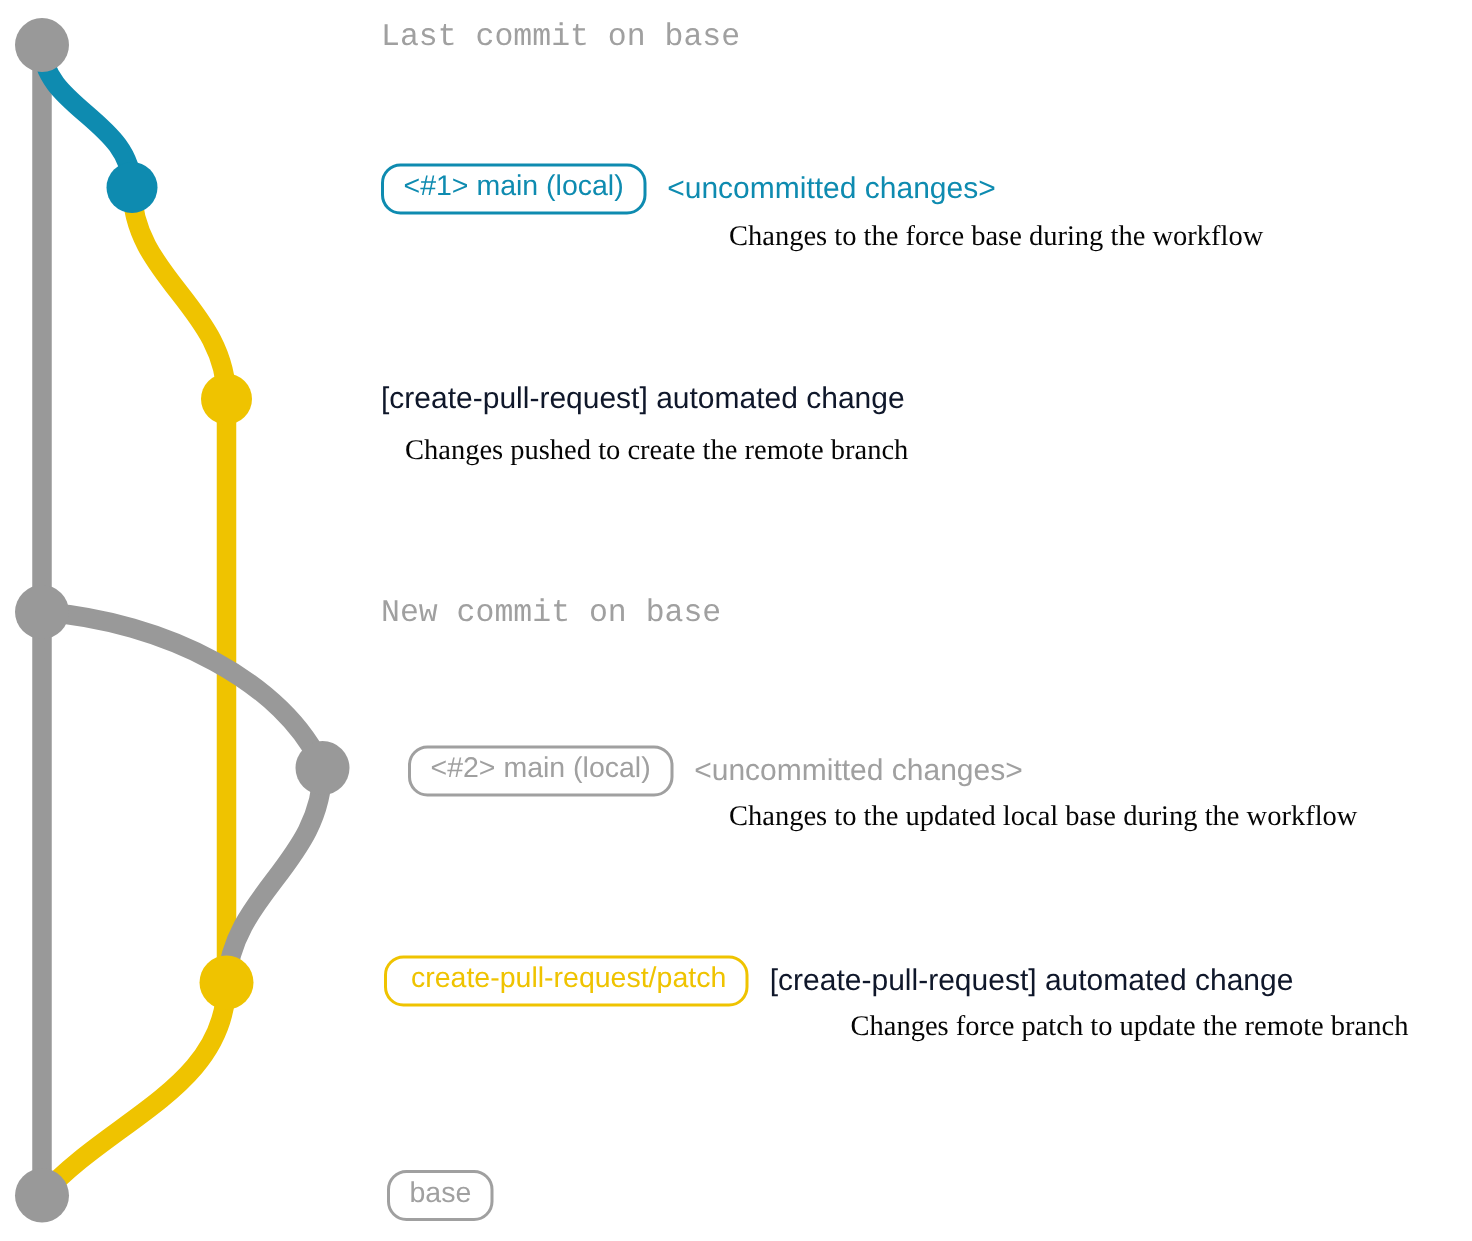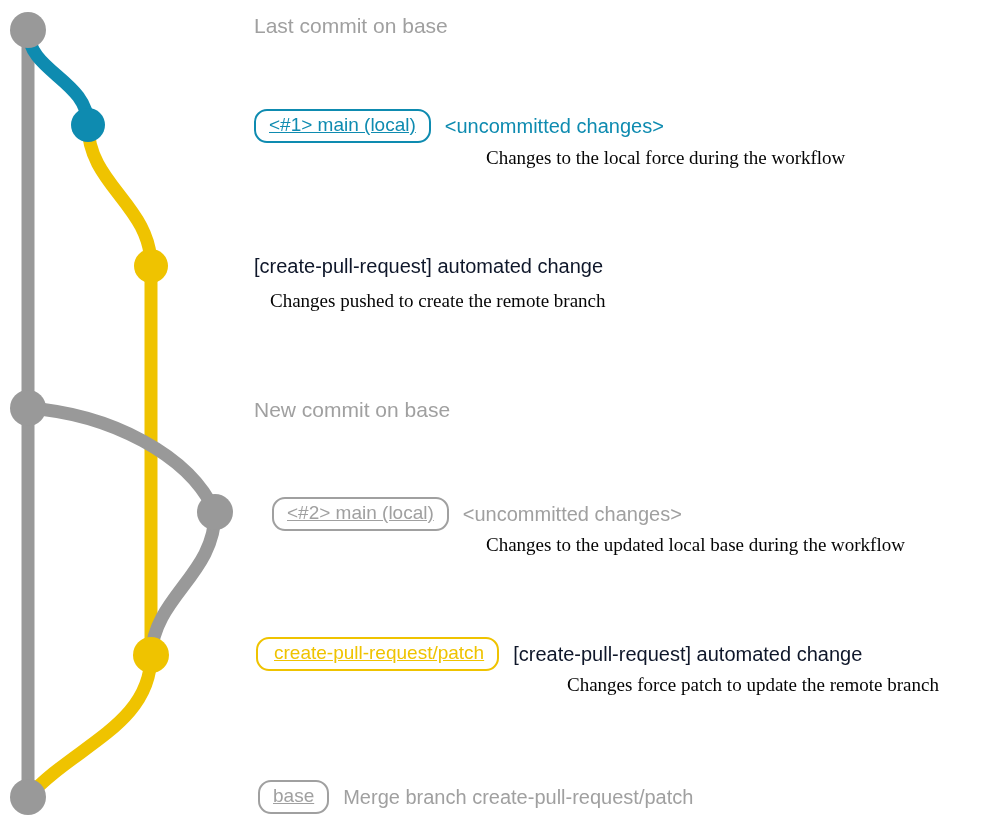--- a/index.html
+++ b/index.html
@@ -46,42 +46,41 @@
     justify-content: center;
     border: 2px solid #84cc16;
     border-radius: 13px;
     padding: 4px 13px 5px 13px;
     font-size: 19px;
     font-family: "Liberation Sans", sans-serif;
     color: #999999;
     line-height: 1.08;
     background: #ffffff;
     box-sizing: border-box;
-    text-decoration: underline;
   }
   .pill.blue   { border-color: #0e8bb0; color: #0e8bb0; }
   .pill.yellow { border-color: #efc300; color: #efc300; padding-left: 16px; }
   .pill.gray   { border-color: #a0a0a0; color: #a0a0a0; }
 
   .subject {
     font-size: 20px;
     font-family: Liberation Sans, sans-serif;
     margin-left: 14px;
     line-height: 1.1;
   }
   .subject.blue   { color: #0e8bb0; }
   .subject.yellow { color: #0f172a; }
   .subject.gray   { color: #a0a0a0; }
   .subject.nopill { margin-left: 0; }
 
   .headline {
     position: absolute;
     font-size: 21px;
     color: #a0a0a0;
-    font-family: Liberation Sans, sans-serif;
+    font-family: Liberation Mono, monospace;
     white-space: nowrap;
   }
 
   .body-note {
     position: absolute;
     font-family: "Liberation Serif", serif;
     font-size: 19px;
     color: #050505;
     white-space: nowrap;
   }
@@ -116,21 +115,21 @@
 </svg>
 
 <div class="labels-layer">
 
   <div class="headline" style="left:254px; top:14px;">Last commit on base</div>
 
   <div class="row" style="left:254px; top:109px;">
     <span class="pill blue">&lt;#1&gt; main (local)</span>
     <span class="subject blue">&lt;uncommitted changes&gt;</span>
   </div>
-  <div class="body-note" style="left:486px; top:147px;">Changes to the local force during the workflow</div>
+  <div class="body-note" style="left:486px; top:147px;">Changes to the force base during the workflow</div>
 
   <div class="row" style="left:254px; top:255px;">
     <span class="subject yellow nopill">[create-pull-request] automated change</span>
   </div>
   <div class="body-note" style="left:270px; top:290px;">Changes pushed to create the remote branch</div>
 
   <div class="headline" style="left:254px; top:398px;">New commit on base</div>
 
   <div class="row" style="left:254px; top:497px;padding-left:18px;">
     <span class="pill gray">&lt;#2&gt; main (local)</span>
@@ -139,16 +138,15 @@
   <div class="body-note" style="left:486px; top:534px;">Changes to the updated local base during the workflow</div>
 
   <div class="row" style="left:256px; top:637px;">
     <span class="pill yellow">create-pull-request/patch</span>
     <span class="subject yellow">[create-pull-request] automated change</span>
   </div>
   <div class="body-note" style="left:567px; top:674px;">Changes force patch to update the remote branch</div>
 
   <div class="row" style="left:258px; top:780px;">
     <span class="pill gray">base</span>
-    <span class="subject gray">Merge branch create-pull-request/patch</span>
   </div>
 
 </div>
 
 </body></html>

